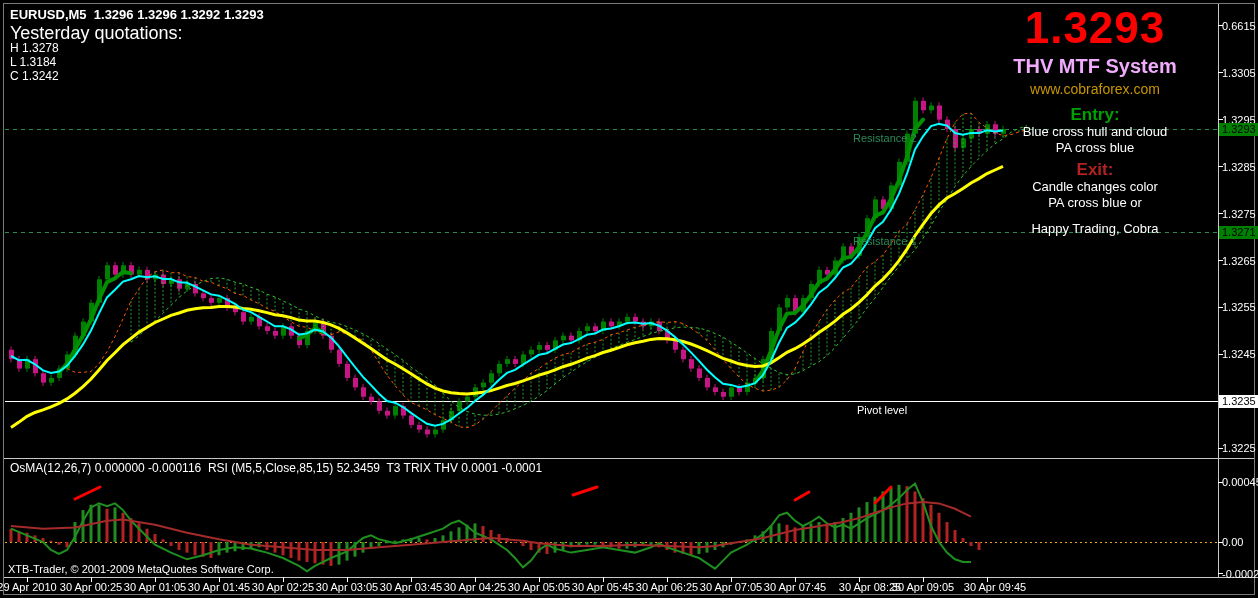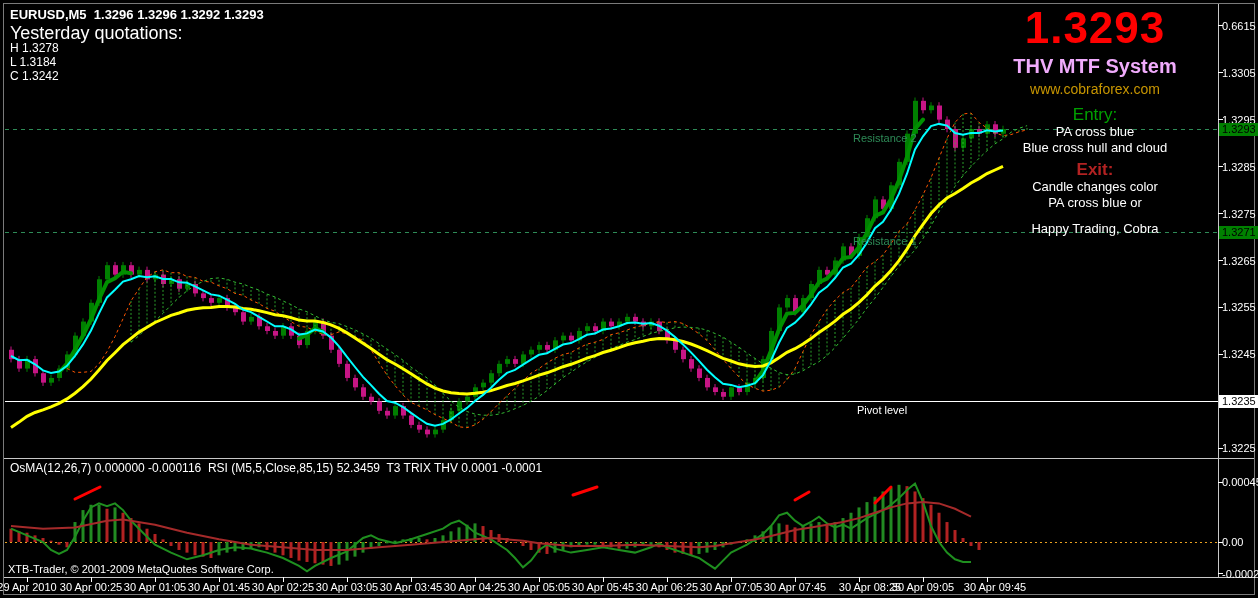--- a/index.html
+++ b/index.html
@@ -9,21 +9,21 @@
   .lbl{position:absolute;white-space:pre;font-size:11px;color:#fff;line-height:13px;}
   .sym{left:10px;top:8px;font-size:13px;font-weight:bold;}
   .q0{left:10px;top:27px;font-size:18px;}
   .q1{left:10px;top:42px;font-size:12px;}
   .q2{left:10px;top:56px;font-size:12px;}
   .q3{left:10px;top:70px;font-size:12px;}
   #info{position:absolute;right:42px;top:4px;width:242px;text-align:center;}
   .bigprice{font-size:44px;font-weight:800;color:#FF0000;line-height:48px;letter-spacing:1px;}
   .sysname{font-size:20px;font-weight:bold;color:#f0abfc;line-height:24px;margin-top:2px;}
   .website{font-size:14px;color:#C89600;line-height:17px;margin-top:3px;}
-  .entry{font-size:17px;font-weight:normal;color:#00A000;line-height:19px;margin-top:7px;}
+  .entry{font-size:17px;font-weight:bold;color:#00A000;line-height:19px;margin-top:7px;}
   .exitl{font-size:17px;font-weight:bold;color:#B22222;line-height:19px;margin-top:5px;}
   .wline{font-size:13px;color:#fff;line-height:15.5px;}
   .signoff{font-size:13px;color:#fff;line-height:15px;margin-top:11px;}
   .lvl-green{position:absolute;font-size:11px;color:#2E8B57;}
   .lvl-white{position:absolute;font-size:11px;color:#fff;}
   .indhdr{left:10px;top:462px;font-size:12px;}
   .footer{left:8px;top:563px;font-size:11px;}
   .ptick{position:absolute;left:1222px;font-size:11px;color:#fff;line-height:13px;white-space:pre;}
   .pbox{position:absolute;left:1219px;width:39px;height:13px;font-size:11px;line-height:13px;
         padding-left:3px;box-sizing:border-box;white-space:pre;}
@@ -590,22 +590,22 @@
   <div class="lbl q0">Yesterday quotations:</div>
   <div class="lbl q1">H 1.3278</div>
   <div class="lbl q2">L 1.3184</div>
   <div class="lbl q3">C 1.3242</div>
 
   <div id="info">
     <div class="bigprice">1.3293</div>
     <div class="sysname">THV MTF System</div>
     <div class="website">www.cobraforex.com</div>
     <div class="entry">Entry:</div>
+    <div class="wline">Blue cross hull and cloud</div>
     <div class="wline">PA cross blue</div>
-    <div class="wline">Blue cross hull and cloud</div>
     <div class="exitl">Exit:</div>
     <div class="wline">Candle changes color</div>
     <div class="wline">PA cross blue or</div>
     <div class="signoff">Happy Trading, Cobra</div>
   </div>
 
   <div class="lbl indhdr">OsMA(12,26,7) 0.000000 -0.000116  RSI (M5,5,Close,85,15) 52.3459  T3 TRIX THV 0.0001 -0.0001</div>
   <div class="lbl footer">XTB-Trader, © 2001-2009 MetaQuotes Software Corp.</div>
 
   <div id="gen-labels">

